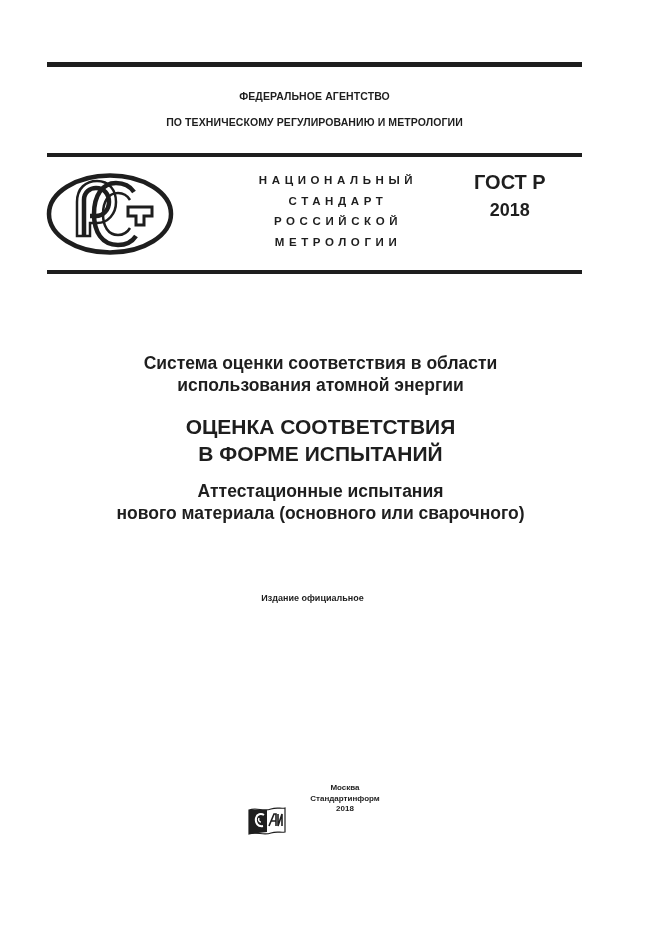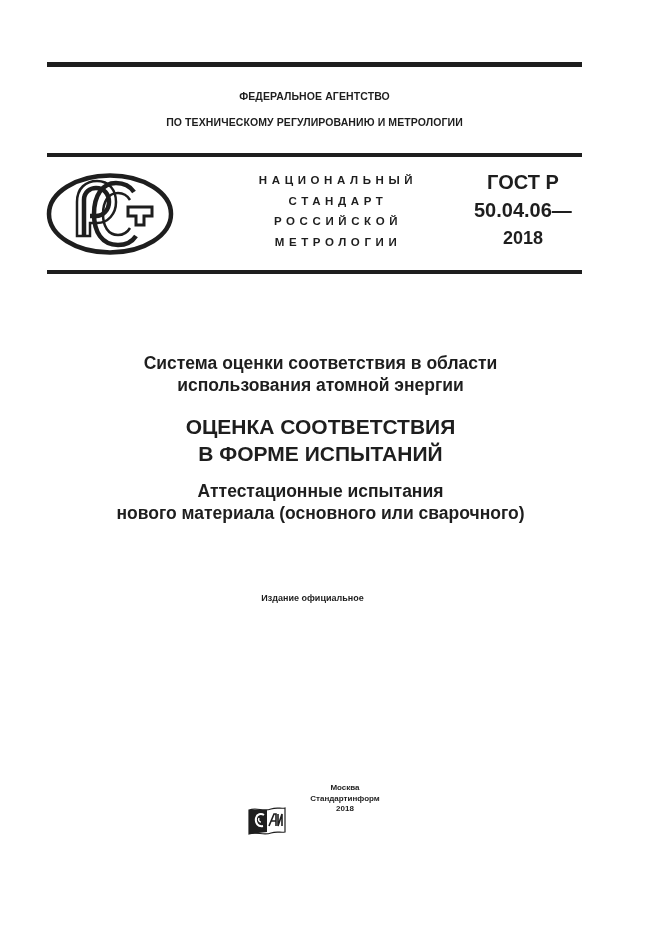--- a/index.html
+++ b/index.html
@@ -148,21 +148,20 @@
 
 <div class="nat-std">
   <div>НАЦИОНАЛЬНЫЙ</div>
   <div>СТАНДАРТ</div>
   <div>РОССИЙСКОЙ</div>
   <div>МЕТРОЛОГИИ</div>
 </div>
 
 <div class="gost">
   <div>ГОСТ Р</div>
-  <div>50.04.06—</div>
   <div class="year">2018</div>
 </div>
 
 <div class="rule rule-bot"></div>
 
 <div class="title-block title-sub1">
   <div>Система оценки соответствия в области</div>
   <div>использования атомной энергии</div>
 </div>
 

